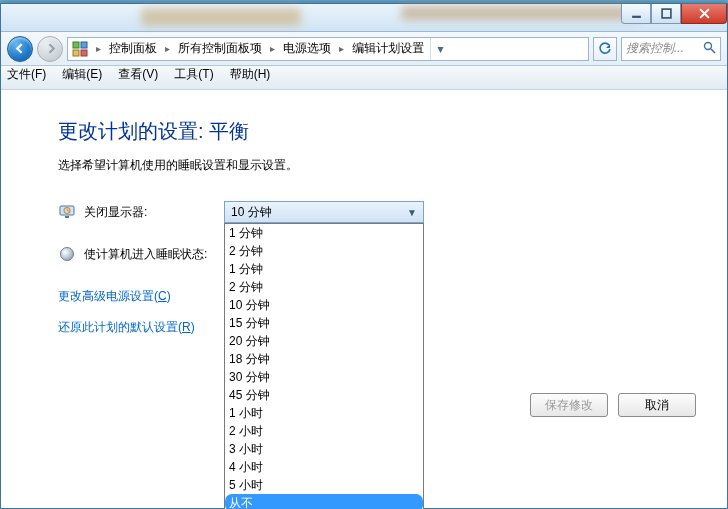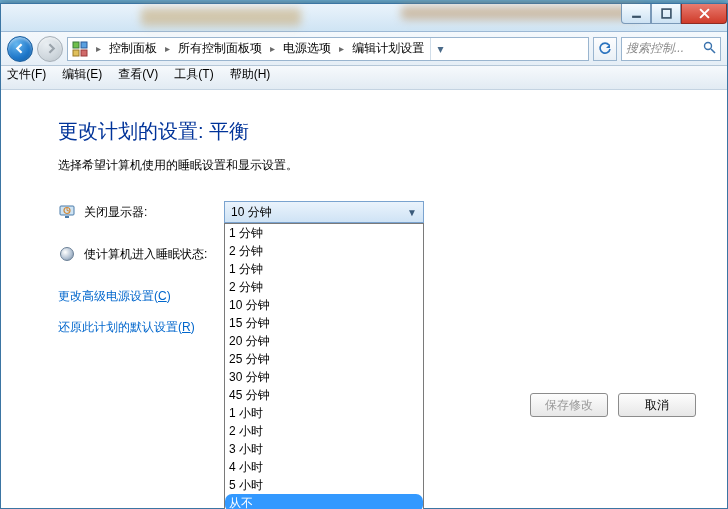--- a/index.html
+++ b/index.html
@@ -157,21 +157,21 @@
           <span class="dd-arrow">▼</span>
         </div>
         <div class="dd-list">
           <div class="dd-item">1 分钟</div>
           <div class="dd-item">2 分钟</div>
           <div class="dd-item">1 分钟</div>
           <div class="dd-item">2 分钟</div>
           <div class="dd-item">10 分钟</div>
           <div class="dd-item">15 分钟</div>
           <div class="dd-item">20 分钟</div>
-          <div class="dd-item">25 分钟</div>
+          <div class="dd-item">18 分钟</div>
           <div class="dd-item">30 分钟</div>
           <div class="dd-item">45 分钟</div>
           <div class="dd-item">1 小时</div>
           <div class="dd-item">2 小时</div>
           <div class="dd-item">3 小时</div>
           <div class="dd-item">4 小时</div>
           <div class="dd-item">5 小时</div>
           <div class="dd-item sel">从不</div>
         </div>
       </div>

